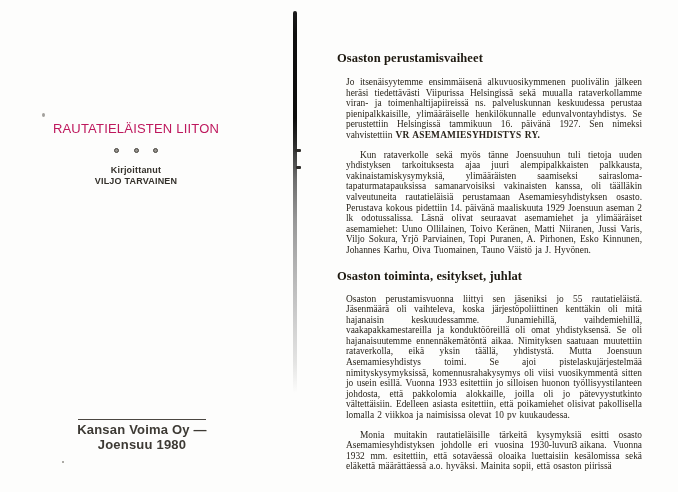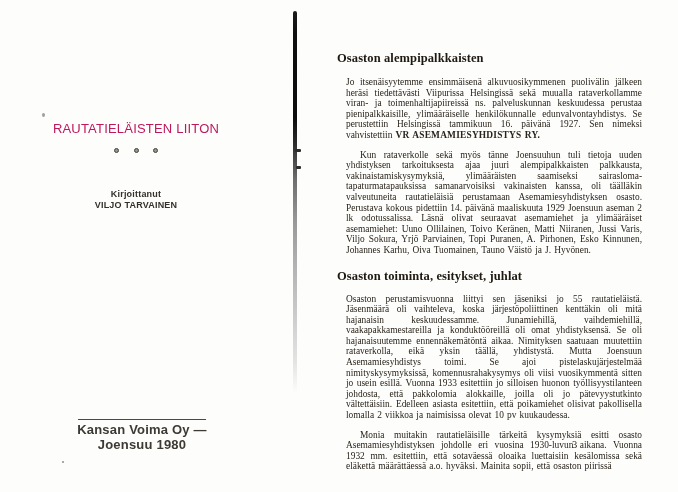--- a/index.html
+++ b/index.html
@@ -61,21 +61,21 @@
   .dot {
     display: inline-block;
     width: 3px; height: 3px;
     border: 1px solid #45423c;
     border-radius: 50%;
     background: #97948e;
     margin: 0 5px;
     vertical-align: middle;
   }
   .byline-block {
-    margin-top: 36px;
+    margin-top: 12px;
     font-size: 9px;
     font-weight: bold;
     line-height: 11px;
     letter-spacing: 0.2px;
     color: #34312b;
   }
 
   .imprint-rule {
     position: absolute;
     left: 78px;
@@ -155,21 +155,21 @@
     <div class="byline-block">
       <div>Kirjoittanut</div>
       <div>VILJO TARVAINEN</div>
     </div>
   </section>
 
   <div class="imprint-rule"></div>
   <div class="imprint">Kansan Voima Oy — Joensuu 1980</div>
 
   <section class="right-page">
-    <h2 class="heading">Osaston alempipalkkaisten</h2>
+    <h2 class="heading">Osaston perustamisvaiheet</h2>
 
     <p class="para"><span>Jo itsenäisyytemme ensimmäisenä alkuvuosikymmenen puolivälin jälkeen heräsi tiedettävästi Viipurissa Helsingissä sekä muualla rataverkollamme viran- ja toimenhaltijapiireissä ns. palveluskunnan keskuudessa perustaa pienipalkkaisille, ylimääräiselle henkilökunnalle edunvalvontayhdistys. Se perustettiin Helsingissä tammikuun 16. päivänä 1927. Sen nimeksi vahvistettiin </span><strong>VR ASEMAMIESYHDISTYS RY.</strong></p>
 
     <p class="para indent">Kun rataverkolle sekä myös tänne Joensuuhun tuli tietoja uuden yhdistyksen tarkoituksesta ajaa juuri alempipalkkaisten palkkausta, vakinaistamiskysymyksiä, ylimääräisten saamiseksi sairasloma-tapaturmatapauksissa samanarvoisiksi vakinaisten kanssa, oli täälläkin valveutuneita rautatieläisiä perustamaan Asemamiesyhdistyksen osasto. Perustava kokous pidettiin 14. päivänä maaliskuuta 1929 Joensuun aseman 2 lk odotussalissa. Läsnä olivat seuraavat asemamiehet ja ylimääräiset asemamiehet: Uuno Ollilainen, Toivo Keränen, Matti Niiranen, Jussi Varis, Viljo Sokura, Yrjö Parviainen, Topi Puranen, A. Pirhonen, Esko Kinnunen, Johannes Karhu, Oiva Tuomainen, Tauno Väistö ja J. Hyvönen.</p>
 
     <h2 class="heading second">Osaston toiminta, esitykset, juhlat</h2>
 
     <p class="para">Osaston perustamisvuonna liittyi sen jäseniksi jo 55 rautatieläistä. Jäsenmäärä oli vaihteleva, koska järjestöpoliittinen kenttäkin oli mitä hajanaisin keskuudessamme. Junamiehillä, vaihdemiehillä, vaakapakkamestareilla ja konduktööreillä oli omat yhdistyksensä. Se oli hajanaisuutemme ennennäkemätöntä aikaa. Nimityksen saatuaan muutettiin rataverkolla, eikä yksin täällä, yhdistystä. Mutta Joensuun Asemamiesyhdistys toimi. Se ajoi pistelaskujärjestelmää nimityskysymyksissä, komennusrahakysymys oli viisi vuosikymmentä sitten jo usein esillä. Vuonna 1933 esitettiin jo silloisen huonon työllisyystilanteen johdosta, että pakkolomia alokkaille, joilla oli jo pätevyystutkinto vältettäisiin. Edelleen asiasta esitettiin, että poikamiehet olisivat pakollisella lomalla 2 viikkoa ja naimisissa olevat 10 pv kuukaudessa.</p>
 
     <p class="para indent">Monia muitakin rautatieläisille tärkeitä kysymyksiä esitti osasto Asemamiesyhdistyksen johdolle eri vuosina 1930-luvun aikana. Vuonna 1932 mm. esitettiin, että sotaväessä oloaika luettaisiin kesälomissa sekä eläkettä määrättäessä a.o. hyväksi. Mainita sopii, että osaston piirissä</p>

